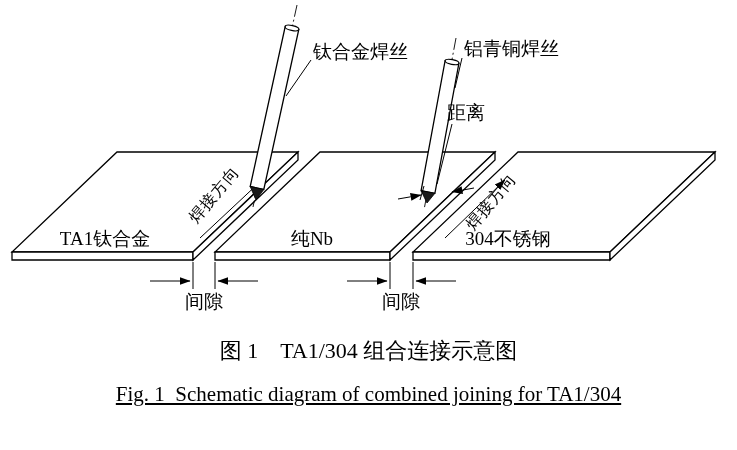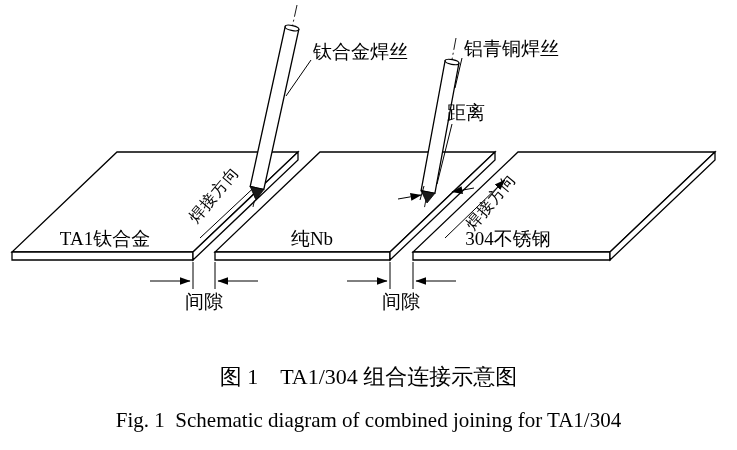--- a/index.html
+++ b/index.html
@@ -17,34 +17,35 @@
   .wire-cap { fill: #ffffff; stroke: #000000; stroke-width: 1.1; }
   .wire-tip { fill: #1a1a1a; stroke: #000000; stroke-width: 0.8; }
   .centerline { fill: none; stroke: #000000; stroke-width: 0.9; stroke-dasharray: 12 3 2 3; }
   .thin { fill: none; stroke: #000000; stroke-width: 1; }
   .dim { fill: none; stroke: #000000; stroke-width: 1; }
   text { fill: #000000; font-family: "Liberation Serif", serif; }
   .plate-lbl { font-size: 19px; }
   .ann { font-size: 19px; }
   .dir { font-size: 16px; letter-spacing: 1px; }
   .caption-zh {
-    margin-top: 32px;
+    margin-top: 6px;
     text-align: center;
     font-size: 22px;
     line-height: 30px;
     white-space: pre;
     color: #000;
   }
   .caption-en {
     margin-top: 14px;
     text-align: center;
     font-size: 21px;
     line-height: 28px;
     white-space: pre;
     color: #000;
+    text-decoration: underline;
   }
 </style>
 </head>
 <body>
 
 <div class="page">
 
   <svg width="737" height="330" viewBox="0 0 737 330">
     <defs>
       <marker id="arrow" viewBox="0 0 10 10" refX="9.5" refY="5" markerWidth="11" markerHeight="11" orient="auto">

